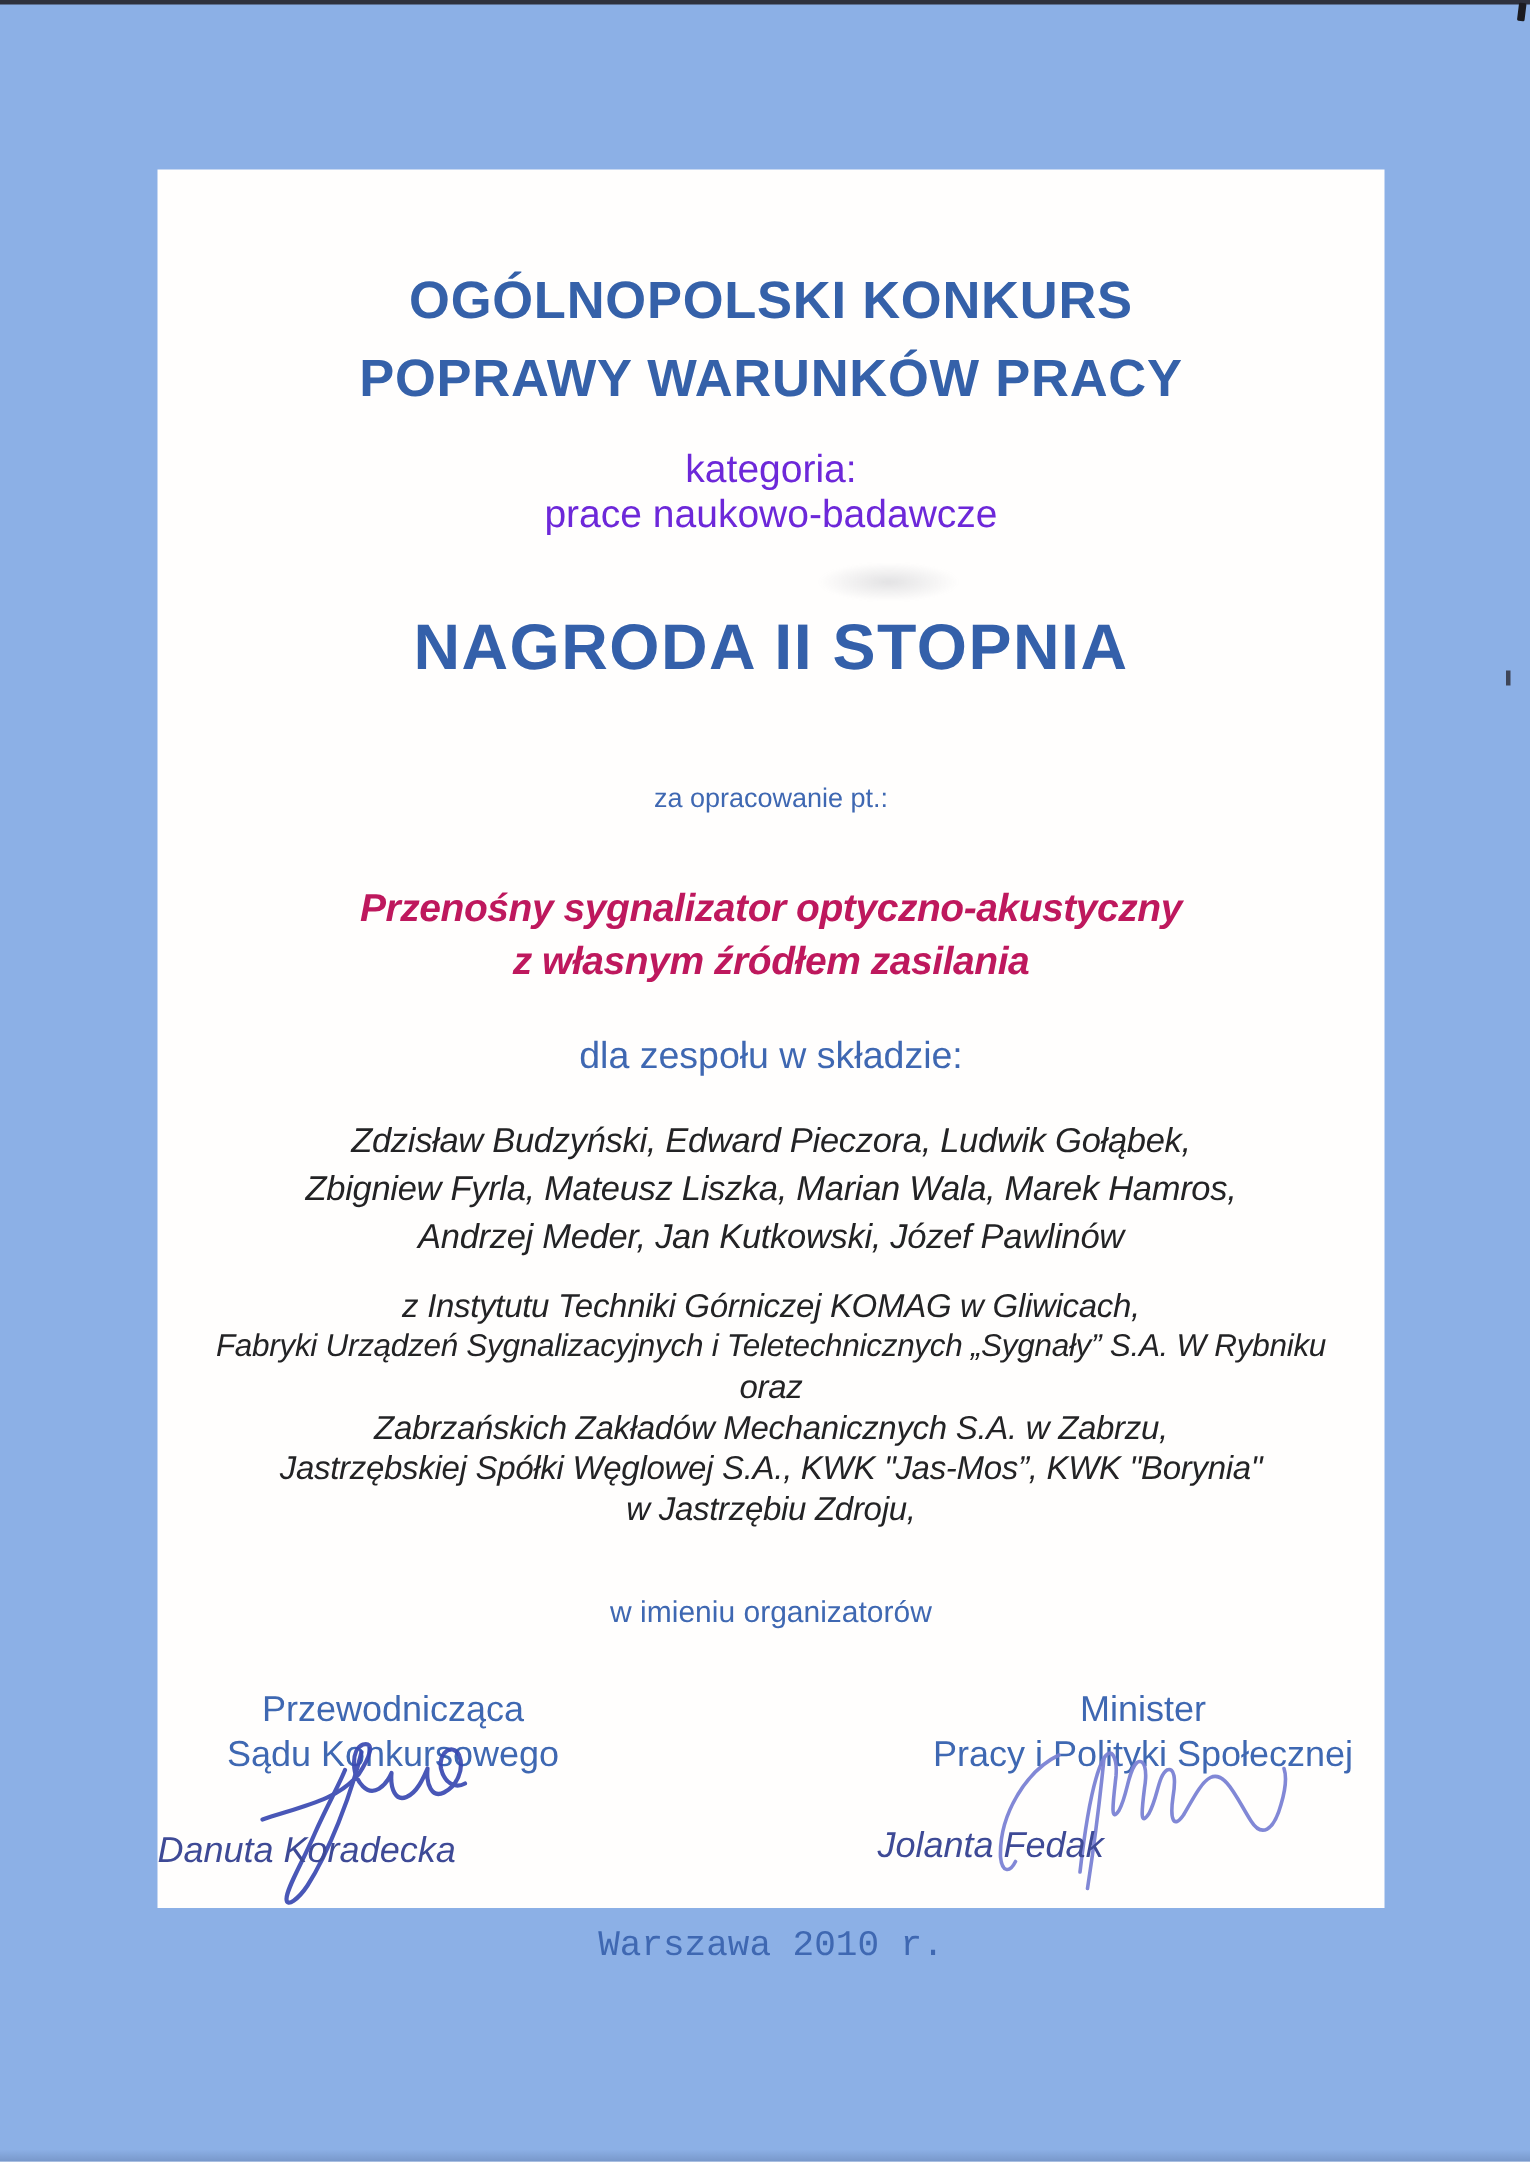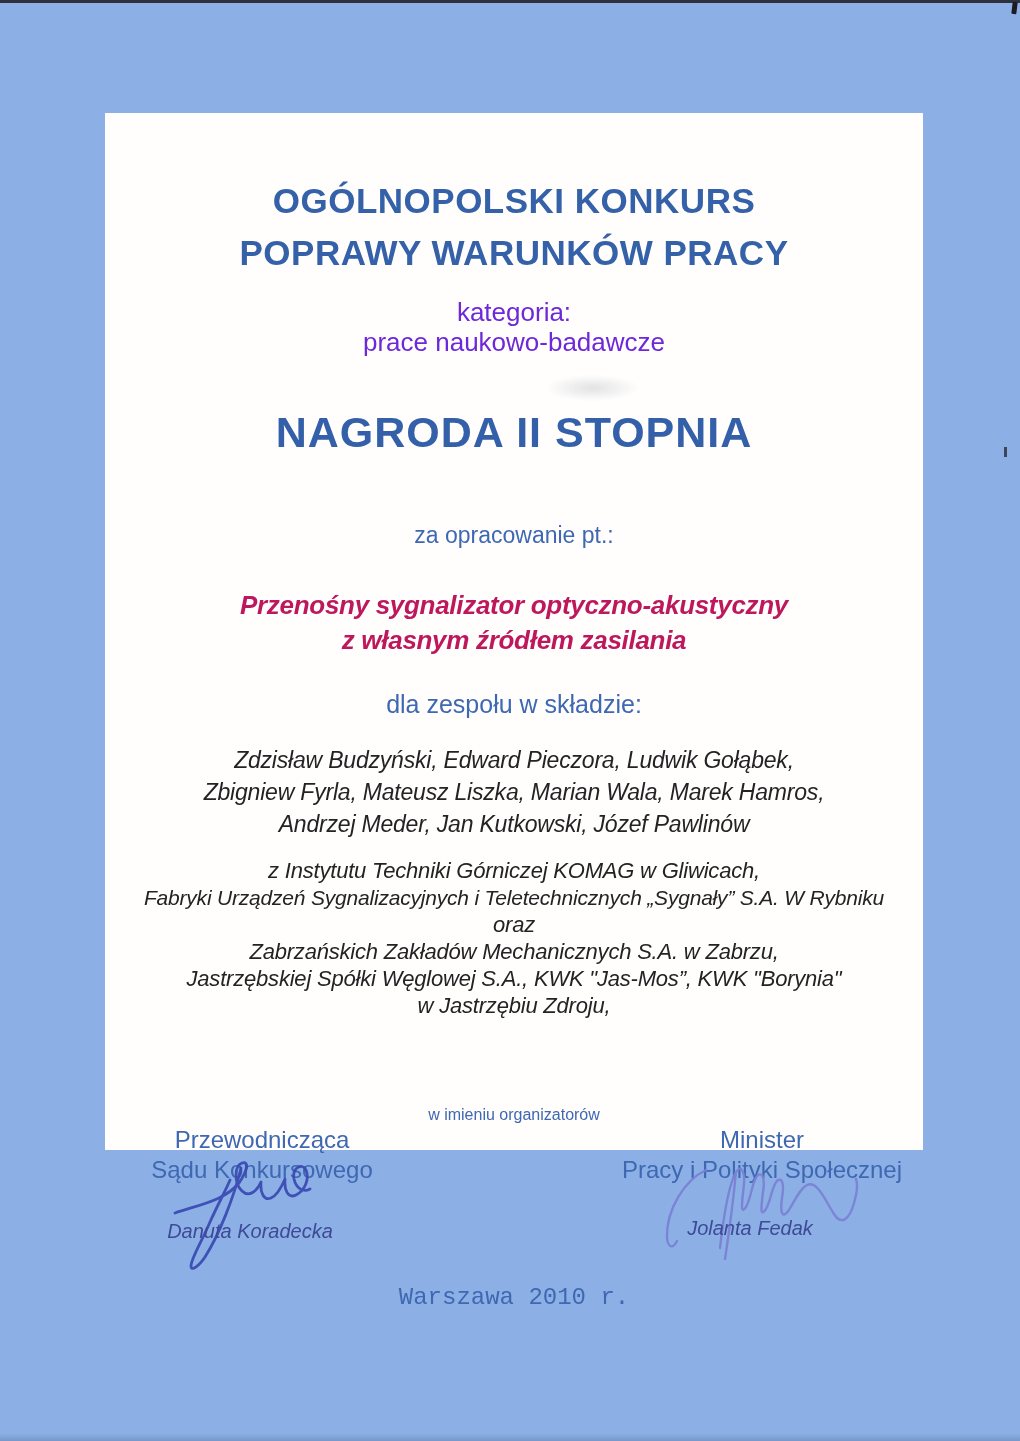--- a/index.html
+++ b/index.html
@@ -18,60 +18,60 @@
   }
   .edge-tick{
     position:absolute; top:447px; left:1004px; width:3px; height:10px;
     background:#2a2a33; opacity:.8;
   }
   .bottom-fade{
     position:absolute; left:0; bottom:0; width:1020px; height:8px;
     background:linear-gradient(to bottom, rgba(0,0,0,0), rgba(60,80,120,.25));
   }
   .page{
-    position:absolute; left:105px; top:113px; width:818px; height:1037px;
+    position:absolute; left:105px; top:113px; width:818px; height:1159px;
     background:#fffefd;
   }
   .line{ position:absolute; left:0; width:100%; text-align:center; white-space:nowrap; }
 
   .h1{
     top:62px; color:#3561a9; font-weight:bold; font-size:35px;
     line-height:52px; letter-spacing:.5px;
   }
   .category{ top:184px; color:#6d28d9; font-size:26px; line-height:30px; }
   .award{
     top:295px; color:#3460aa; font-weight:bold; font-size:43px; letter-spacing:1px;
   }
   .smudge{
     position:absolute; left:440px; top:262px; width:95px; height:26px;
     background:radial-gradient(ellipse at center, rgba(125,128,140,.22), rgba(125,128,140,0) 70%);
     filter:blur(1px);
   }
-  .work-intro{ top:409px; color:#3f68b2; font-size:23px; }
+  .work-intro{ top:409px; color:#3f68b2; font-size:18px; }
   .work-title{
     top:475px; color:#be185d; font-weight:bold; font-style:italic;
     font-size:26px; line-height:35px; letter-spacing:-.3px;
   }
   .team-intro{ top:577px; color:#3f68b2; font-size:25px; }
   .team{
     top:631px; color:#232325; font-style:italic; font-size:23px;
     line-height:32px; letter-spacing:-.2px;
   }
   .institutions{
     top:744px; color:#232325; font-style:italic; font-size:22px;
     line-height:27px; letter-spacing:-.2px;
   }
   .institutions .long{ font-size:21px; }
-  .on-behalf{ top:993px; color:#3f68b2; font-size:16px;text-align:center; }
+  .on-behalf{ top:951px; color:#3f68b2; font-size:20px;text-align:center; }
 
   .sig-block{ position:absolute; text-align:center; white-space:nowrap;padding-left:24px; }
   .sig-title{ color:#3f68b2; font-size:24px; line-height:30px; }
   .sig-name{
-    position:absolute; text-align:center; white-space:nowrap;
-    color:#3e4a96; font-style:italic; font-size:20px;
+    position:absolute; white-space:nowrap;
+    color:#3e4a96; font-style:italic; font-size:24px;
   }
   .sig-block.left{ left:0; width:290px; top:1012px; }
   .sig-name.left{ left:0; width:290px; top:1107px; }
   .sig-block.right{ left:480px; width:330px; top:1012px; }
   .sig-name.right{ left:480px; width:330px; top:1104px; }
 
   .sig-svg{ position:absolute; overflow:visible; }
   .sig-svg.left{ left:52px; top:1040px; }
   .sig-svg.right{ left:523px; top:1038px; }
 

